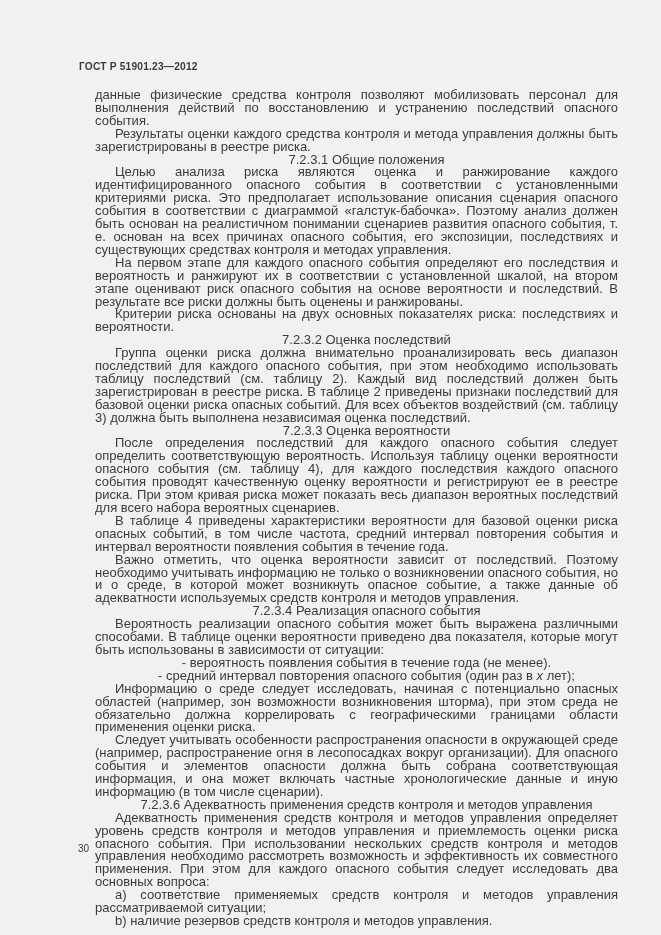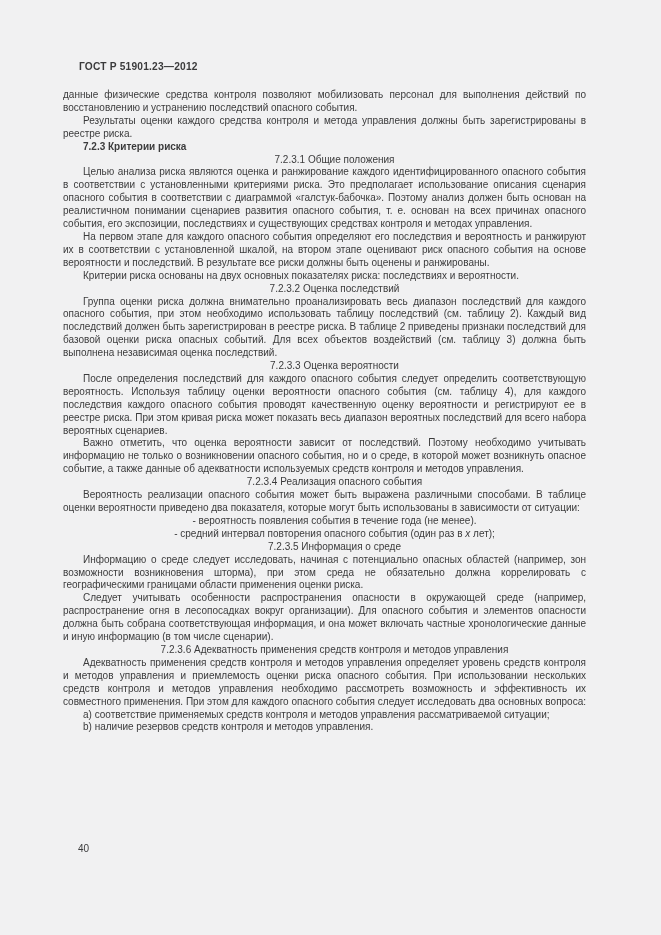--- a/index.html
+++ b/index.html
@@ -24,24 +24,24 @@
     position: absolute;
     left: 79px;
     top: 61px;
     font-size: 10.2px;
     font-weight: bold;
     letter-spacing: 0.2px;
     white-space: nowrap;
   }
   .doc-body {
     position: absolute;
-    left: 63px;
+    left: 95px;
     top: 89px;
     width: 523px;
-    font-size: 10px;
+    font-size: 13px;
     line-height: 12.9px;
     text-align: justify;
   }
   .doc-body p {
     margin: 0;
     padding: 0;
     text-indent: 20px;
   }
   .doc-body p.no-indent {
     text-indent: 0;
@@ -66,38 +66,37 @@
 </head>
 <body>
 
 <div class="page">
 
   <div class="doc-header">ГОСТ Р 51901.23—2012</div>
 
   <div class="doc-body">
     <p class="no-indent">данные физические средства контроля позволяют мобилизовать персонал для выполнения действий по восстановлению и устранению последствий опасного события.</p>
     <p>Результаты оценки каждого средства контроля и метода управления должны быть зарегистрированы в реестре риска.</p>
-    <p class="h-bold">7.2.3 Критерии риска</p>
     <p class="h-plain">7.2.3.1 Общие положения</p>
     <p>Целью анализа риска являются оценка и ранжирование каждого идентифицированного опасного события в соответствии с установленными критериями риска. Это предполагает использование описания сценария опасного события в соответствии с диаграммой «галстук-бабочка». Поэтому анализ должен быть основан на реалистичном понимании сценариев развития опасного события, т. е. основан на всех причинах опасного события, его экспозиции, последствиях и существующих средствах контроля и методах управления.</p>
     <p>На первом этапе для каждого опасного события определяют его последствия и вероятность и ранжируют их в соответствии с установленной шкалой, на втором этапе оценивают риск опасного события на основе вероятности и последствий. В результате все риски должны быть оценены и ранжированы.</p>
     <p>Критерии риска основаны на двух основных показателях риска: последствиях и вероятности.</p>
     <p class="h-plain">7.2.3.2 Оценка последствий</p>
     <p>Группа оценки риска должна внимательно проанализировать весь диапазон последствий для каждого опасного события, при этом необходимо использовать таблицу последствий (см. таблицу 2). Каждый вид последствий должен быть зарегистрирован в реестре риска. В таблице 2 приведены признаки последствий для базовой оценки риска опасных событий. Для всех объектов воздействий (см. таблицу 3) должна быть выполнена независимая оценка последствий.</p>
     <p class="h-plain">7.2.3.3 Оценка вероятности</p>
     <p>После определения последствий для каждого опасного события следует определить соответствующую вероятность. Используя таблицу оценки вероятности опасного события (см. таблицу 4), для каждого последствия каждого опасного события проводят качественную оценку вероятности и регистрируют ее в реестре риска. При этом кривая риска может показать весь диапазон вероятных последствий для всего набора вероятных сценариев.</p>
+    <p>В таблице 4 приведены характеристики вероятности для базовой оценки риска опасных событий, в том числе частота, средний интервал повторения события и интервал вероятности появления события в течение года.</p>
     <p>Важно отметить, что оценка вероятности зависит от последствий. Поэтому необходимо учитывать информацию не только о возникновении опасного события, но и о среде, в которой может возникнуть опасное событие, а также данные об адекватности используемых средств контроля и методов управления.</p>
     <p class="h-plain">7.2.3.4 Реализация опасного события</p>
     <p>Вероятность реализации опасного события может быть выражена различными способами. В таблице оценки вероятности приведено два показателя, которые могут быть использованы в зависимости от ситуации:</p>
     <p class="h-plain">- вероятность появления события в течение года (не менее).</p>
     <p class="h-plain"><span>- средний интервал повторения опасного события (один раз в </span><i>x</i><span> лет);</span></p>
-    <p class="h-plain">7.2.3.5 Информация о среде</p>
     <p>Информацию о среде следует исследовать, начиная с потенциально опасных областей (например, зон возможности возникновения шторма), при этом среда не обязательно должна коррелировать с географическими границами области применения оценки риска.</p>
     <p>Следует учитывать особенности распространения опасности в окружающей среде (например, распространение огня в лесопосадках вокруг организации). Для опасного события и элементов опасности должна быть собрана соответствующая информация, и она может включать частные хронологические данные и иную информацию (в том числе сценарии).</p>
     <p class="h-plain">7.2.3.6 Адекватность применения средств контроля и методов управления</p>
     <p>Адекватность применения средств контроля и методов управления определяет уровень средств контроля и методов управления и приемлемость оценки риска опасного события. При использовании нескольких средств контроля и методов управления необходимо рассмотреть возможность и эффективность их совместного применения. При этом для каждого опасного события следует исследовать два основных вопроса:</p>
     <p>a) соответствие применяемых средств контроля и методов управления рассматриваемой ситуации;</p>
     <p>b) наличие резервов средств контроля и методов управления.</p>
   </div>
 
-  <div class="page-number">40</div>
+  <div class="page-number">30</div>
 
 </div>
 
 </body></html>

